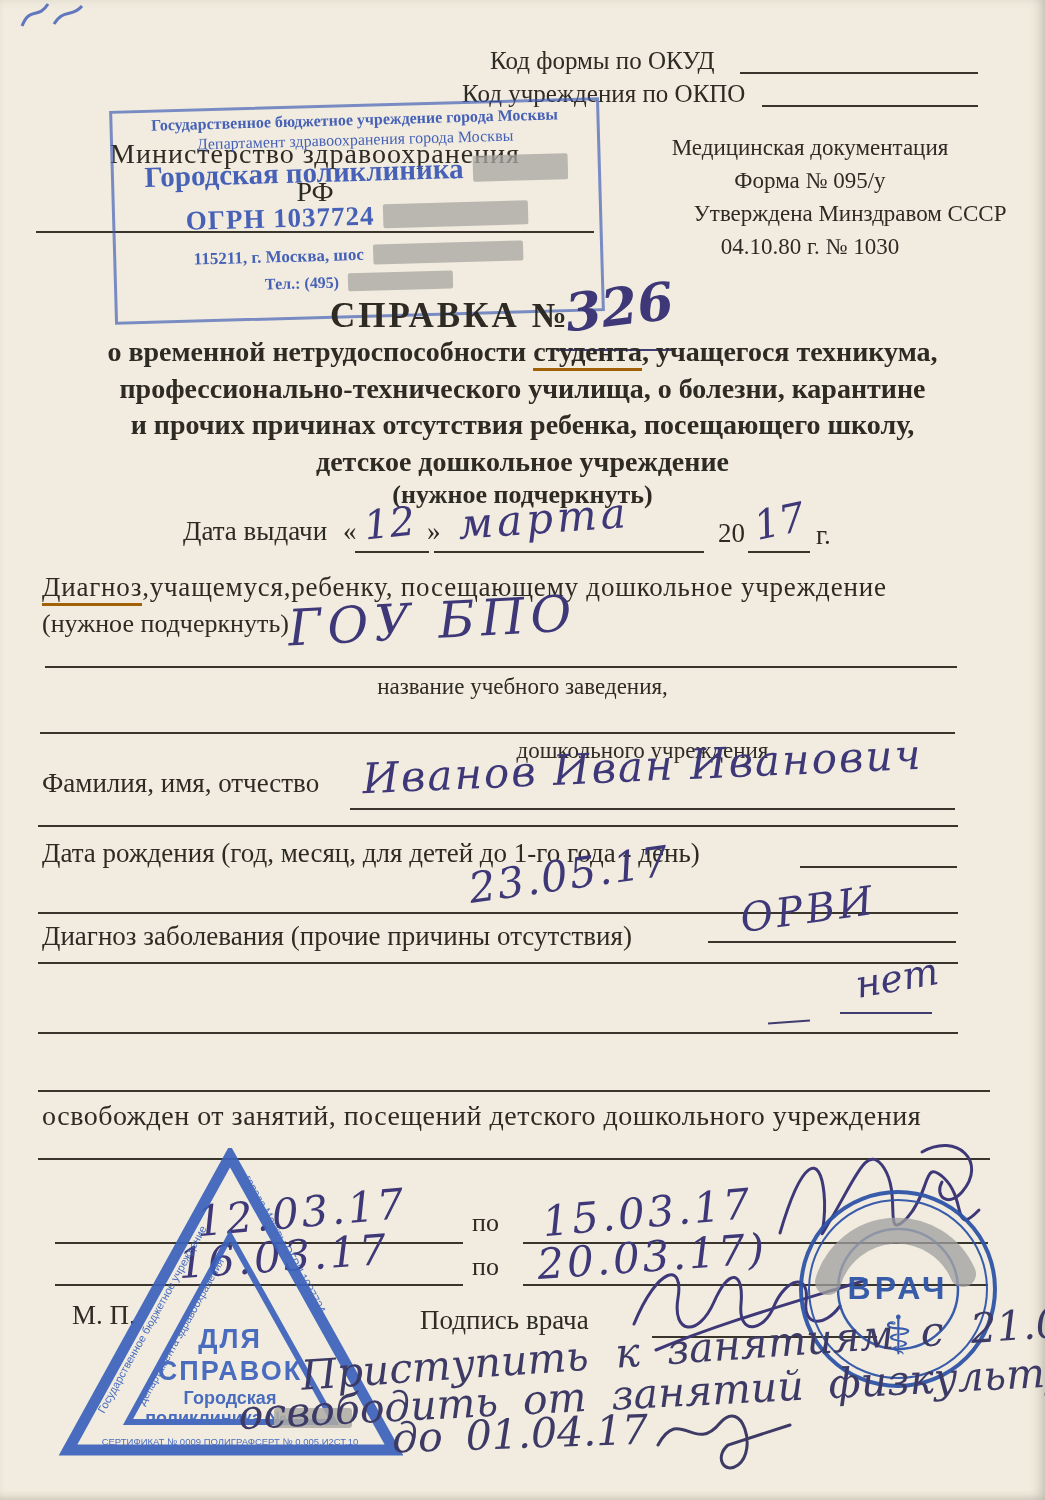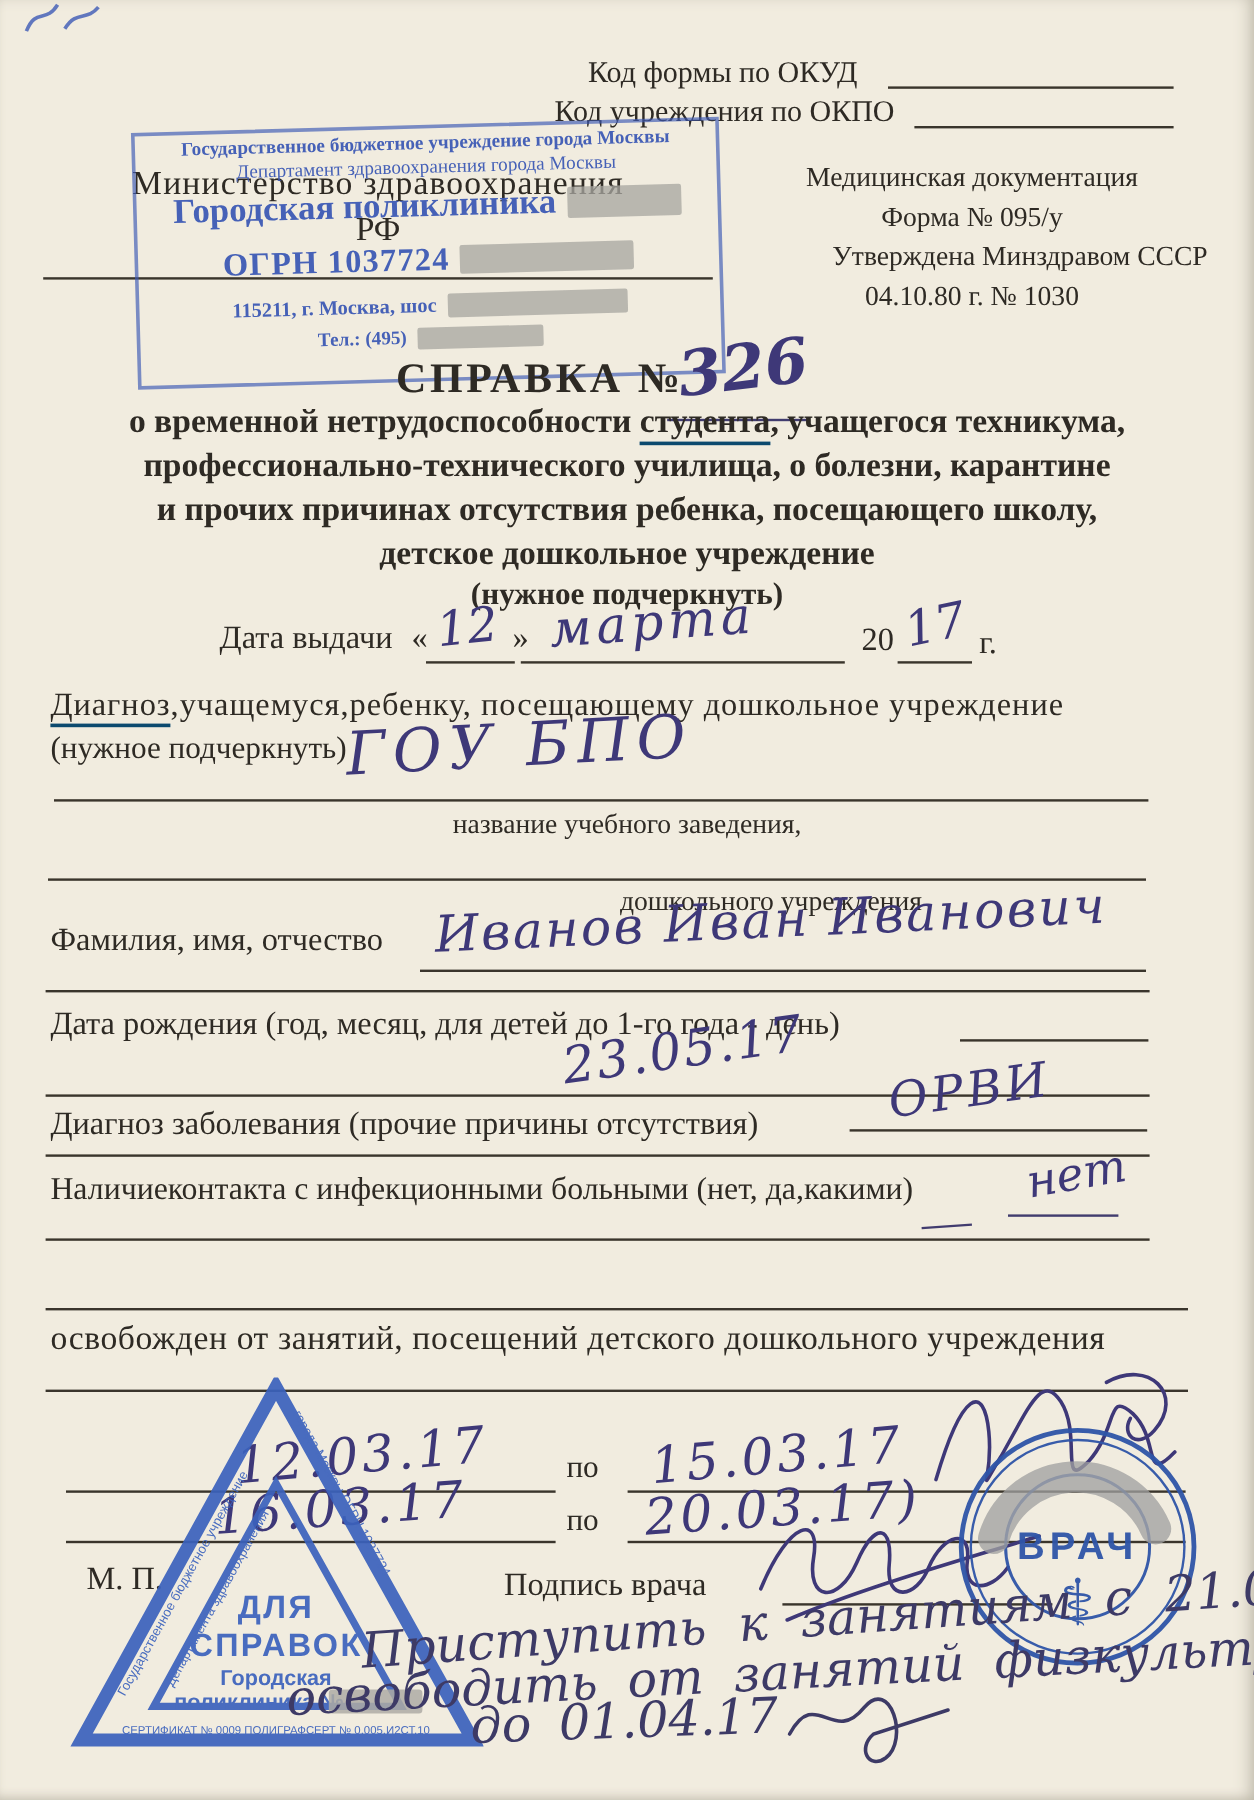--- a/index.html
+++ b/index.html
@@ -5,21 +5,21 @@
   html,body{margin:0;padding:0;background:#8a8880;}
   .page{position:relative;width:1045px;height:1500px;background:#f1ecdf;overflow:hidden;
         font-family:"Liberation Serif",serif;color:#2b2620;
         box-shadow:inset -8px 0 14px -6px #b9b4a6, inset 0 -6px 10px -5px #c8c3b4;}
   .lbl{position:absolute;white-space:nowrap;color:#2e2a24;}
   .ctr{text-align:center;}
   .rule{position:absolute;height:0;border-top:2px solid #3a352c;}
   .hrule{border-top:2.4px solid #413c6e;}
   .hand{position:absolute;white-space:nowrap;font-family:"DejaVu Serif",serif;font-style:italic;
         color:#3e3878;}
-  .u-pen{border-bottom:3px solid #0c4a6e;padding-bottom:1px;}
+  .u-pen{border-bottom:3px solid #a16207;padding-bottom:1px;}
   .stamp{position:absolute;left:112px;top:104px;width:484px;height:208px;
          transform:rotate(-1.6deg);border:3px solid rgba(61,90,181,.7);
          color:#3d5ab5;opacity:.95;}
   .srow{position:absolute;left:0;width:100%;display:flex;justify-content:center;align-items:center;white-space:nowrap;}
   .blur{background:#a8a6a0;opacity:.8;border-radius:2px;margin-left:9px;}
   .bold{font-weight:bold;}
   svg text{font-family:"Liberation Sans",sans-serif;}
 </style>
 </head>
 <body>
@@ -112,21 +112,20 @@
   <div class="lbl" style="left:42px;top:838px;font-size:27px;">Дата рождения (год, месяц, для детей до 1-го года - день)</div>
   <div class="rule" style="left:800px;top:866px;width:157px;"></div>
   <div class="hand" style="left:468px;top:850px;font-size:42px;transform:rotate(-8deg);letter-spacing:2px;">23.05.17</div>
   <div class="rule" style="left:38px;top:912px;width:920px;"></div>
 
   <div class="lbl" style="left:42px;top:921px;font-size:27px;">Диагноз заболевания (прочие причины отсутствия)</div>
   <div class="hand" style="left:740px;top:886px;font-size:40px;transform:rotate(-8deg);letter-spacing:3px;">ОРВИ</div>
   <div class="rule" style="left:708px;top:941px;width:248px;"></div>
   <div class="rule" style="left:38px;top:962px;width:920px;"></div>
 
-  <div class="lbl" style="left:42px;top:975px;font-size:26.5px;">Наличиеконтакта с инфекционными больными (нет, да,какими)</div>
   <div class="hand" style="left:855px;top:956px;font-size:38px;transform:rotate(-10deg);">нет</div>
   <div class="rule hrule" style="left:840px;top:1012px;width:92px;"></div>
   <div class="rule hrule" style="left:768px;top:1021px;width:42px;transform:rotate(-4deg);"></div>
   <div class="rule" style="left:38px;top:1032px;width:920px;"></div>
 
   <div class="rule" style="left:38px;top:1090px;width:952px;"></div>
   <div class="lbl" style="left:42px;top:1100px;font-size:28px;letter-spacing:.5px;">освобожден от занятий, посещений детского дошкольного учреждения</div>
   <div class="rule" style="left:38px;top:1158px;width:952px;"></div>
 
   <div class="hand" style="left:196px;top:1188px;font-size:42px;transform:rotate(-5deg);letter-spacing:3px;">12.03.17</div>

